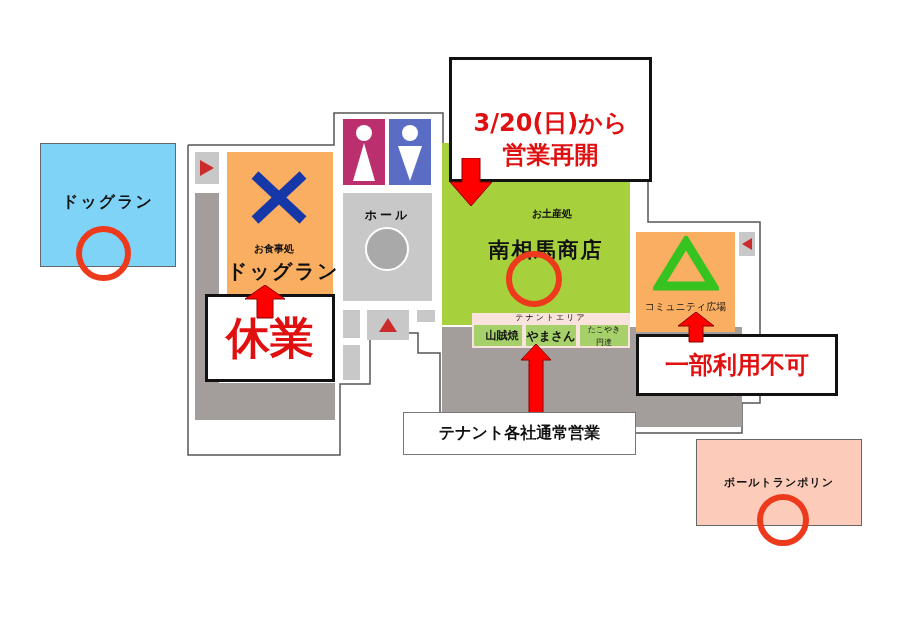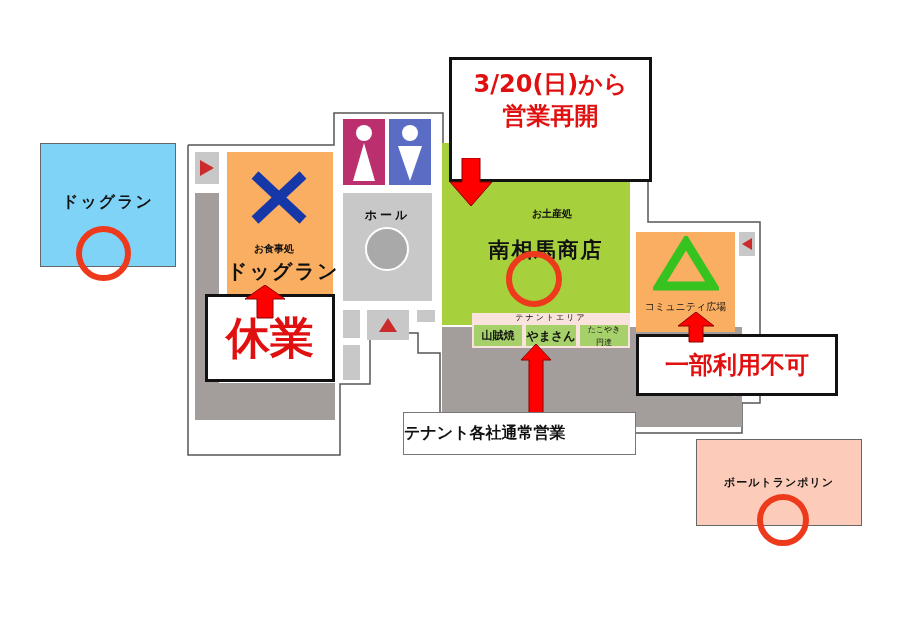--- a/index.html
+++ b/index.html
@@ -73,39 +73,39 @@
 
 <div class="abs" style="left:442px;top:143px;width:188px;height:182px;background:#a6d13c;"></div>
 <div class="lbl" style="left:442px;top:207px;width:220px;font-size:10px;">お土産処</div>
 <div class="lbl" style="left:442px;top:236px;width:208px;font-size:21px;letter-spacing:2px;">南相馬商店</div>
 <div class="ring" style="left:506px;top:251px;width:56px;height:56px;"></div>
 <div class="abs dark" style="left:442px;top:327px;width:300px;height:100px;"></div>
 
 <div class="abs" style="left:472px;top:313px;width:158px;height:35px;background:#fbe3dd;"></div>
 <div class="lbl" style="left:472px;top:312px;width:158px;font-size:8px;font-weight:normal;letter-spacing:2px;">テナントエリア</div>
 <div class="abs" style="left:474px;top:325px;width:48px;height:21px;background:#a6d16a;"></div>
-<div class="lbl" style="left:474px;top:328px;width:48px;font-size:11px;">山賊焼</div>
+<div class="lbl" style="left:474px;top:328px;width:56px;font-size:11px;">山賊焼</div>
 <div class="abs" style="left:526px;top:325px;width:50px;height:21px;background:#a6d16a;"></div>
 <div class="lbl" style="left:526px;top:328px;width:50px;font-size:12px;">やまさん</div>
 <div class="abs" style="left:580px;top:325px;width:48px;height:21px;background:#a6d16a;"></div>
 <div class="lbl" style="left:580px;top:323px;width:48px;font-size:8px;font-weight:normal;line-height:13px;white-space:pre;">たこやき
 円達</div>
 
-<div class="callout" style="left:449px;top:57px;width:203px;height:125px;flex-direction:column;justify-content:flex-start;font-size:24px;padding:8px 0;">
+<div class="callout" style="left:449px;top:57px;width:203px;height:125px;flex-direction:column;justify-content:flex-end;font-size:24px;padding:8px 0;">
   <span>3/20(日)から</span>
   <span>営業再開</span>
 </div>
 <svg class="abs" style="left:448px;top:158px;" width="46" height="52">
     <polygon points="14,0 32,0 32,24 44,24 23,48 2,24 14,24" fill="#ff0000" stroke="#8b0000" stroke-width="1"></polygon>
   </svg>
 
 <svg class="abs" style="left:519px;top:344px;" width="34" height="72">
     <polygon points="17,0 32,16 24,16 24,70 10,70 10,16 2,16" fill="#ff0000" stroke="#8b0000" stroke-width="1"></polygon>
   </svg>
-<div class="abs" style="left:403px;top:412px;width:233px;height:43px;background:#fff;border:1px solid #777;display:flex;align-items:center;font-size:16px;font-weight:bold;color:#111;">
+<div class="abs" style="left:403px;top:412px;width:233px;height:43px;background:#fff;border:1px solid #777;display:flex;align-items:center;justify-content:center;font-size:16px;font-weight:bold;color:#111;">
   <span>テナント各社通常営業</span>
 </div>
 
 <div class="abs" style="left:636px;top:232px;width:99px;height:100px;background:#f9ae62;"></div>
 <svg class="abs" style="left:653px;top:236px;" width="66" height="55">
     <polygon points="33,6 60,50 6,50" fill="none" stroke="#36c21f" stroke-width="9"></polygon>
   </svg>
 <div class="lbl" style="left:636px;top:300px;width:99px;font-size:10px;font-weight:normal;">コミュニティ広場</div>
 <div class="abs light" style="left:739px;top:232px;width:16px;height:24px;"></div>
 <svg class="abs" style="left:739px;top:236px;" width="16" height="16">

